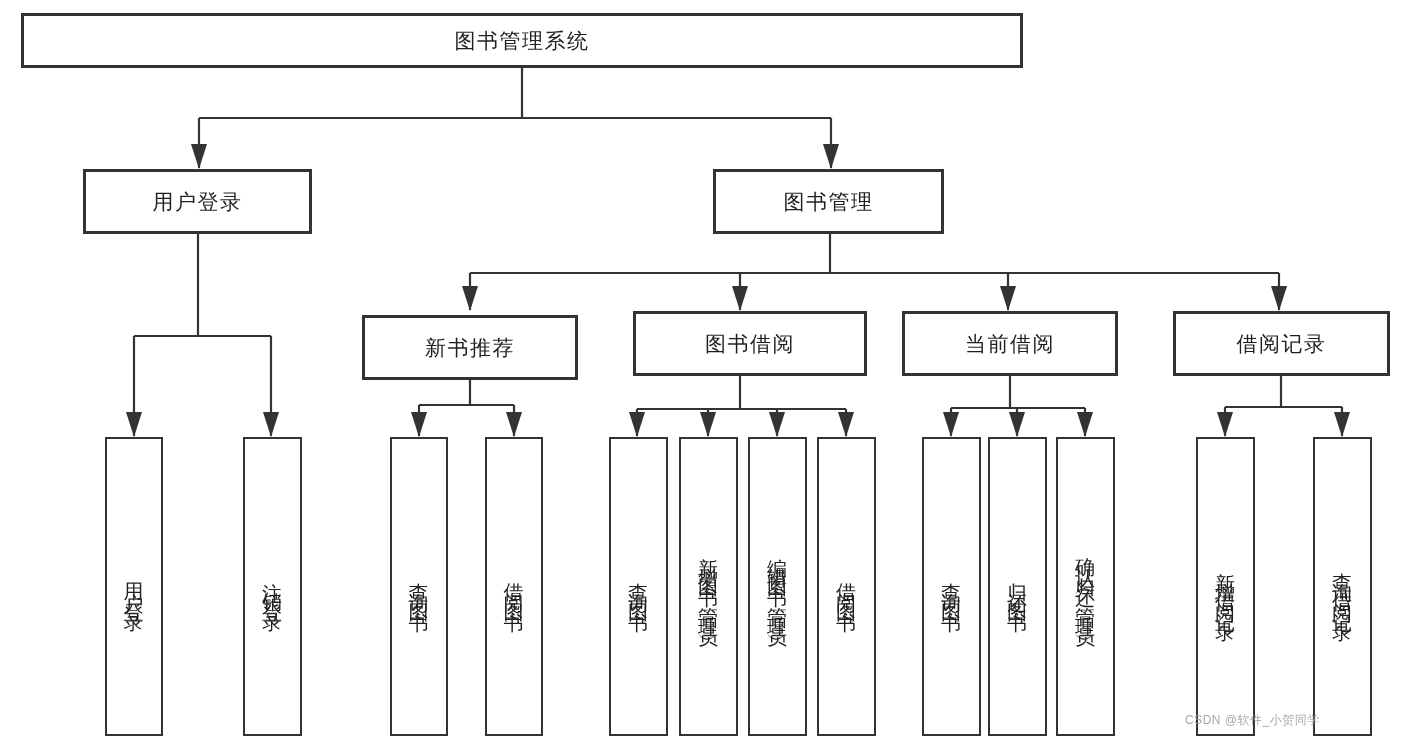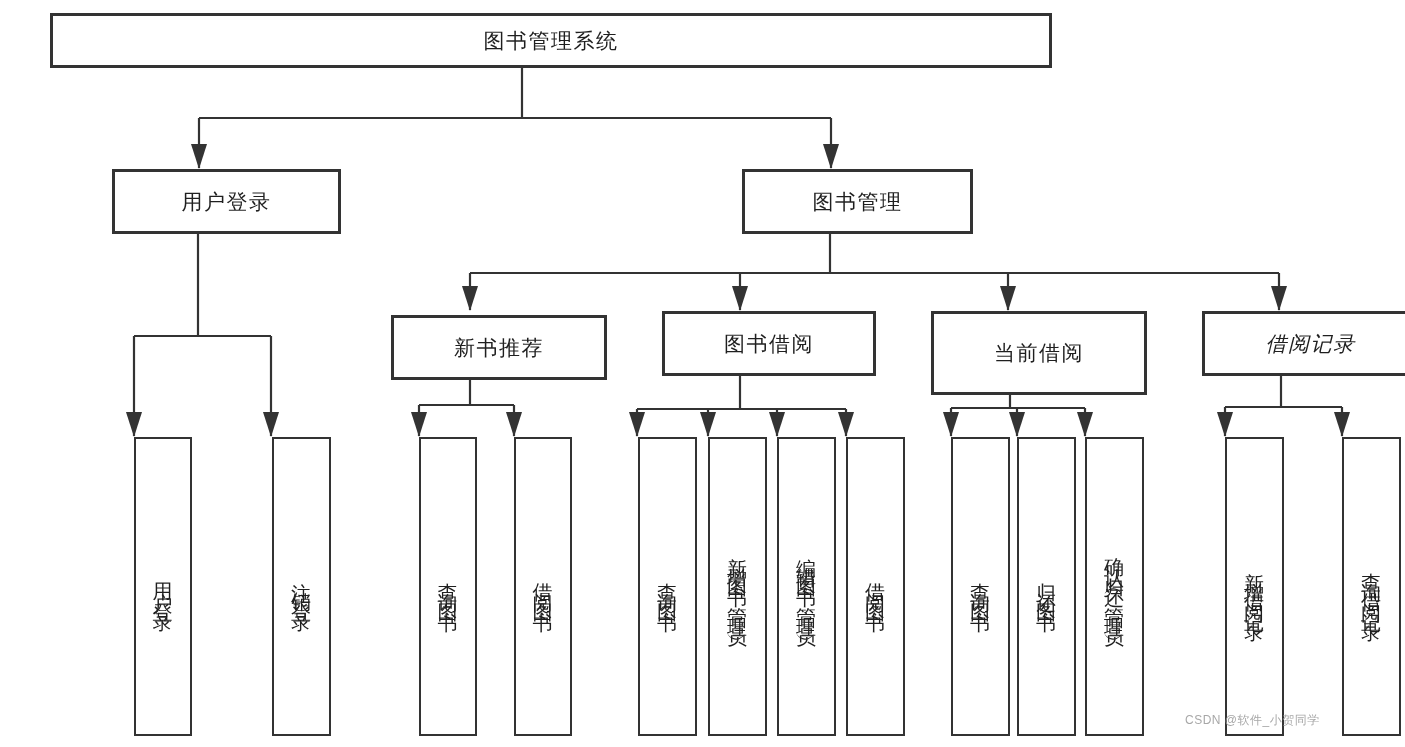--- a/index.html
+++ b/index.html
@@ -20,21 +20,20 @@
   #connector-svg{position:absolute;left:0;top:0;}
   .node{
     position:absolute;
     box-sizing:border-box;
     background:var(--bg);
     border:3px solid var(--border);
     display:flex;
     align-items:center;
     justify-content:center;
     color:var(--text);
-    margin-left:29px;
   }
   .node.horiz .label{
     font-size:21px;
     letter-spacing:1.5px;
     white-space:nowrap;
   }
   .node.vert{border-width:2.5px;}
   .node.vert .label{
     writing-mode:vertical-rl;
     text-orientation:mixed;
@@ -89,27 +88,27 @@
       </div>
       <div class="node horiz" style="left: 83px; top: 169px; width: 229px; height: 65px;">
         <span class="label">用户登录</span>
       </div>
       <div class="node horiz" style="left: 713px; top: 169px; width: 231px; height: 65px;">
         <span class="label">图书管理</span>
       </div>
       <div class="node horiz" style="left: 362px; top: 315px; width: 216px; height: 65px;">
         <span class="label">新书推荐</span>
       </div>
-      <div class="node horiz" style="left: 633px; top: 311px; width: 214px; height: 65px;">
+      <div class="node horiz" style="left: 633px; top: 311px; width: 234px; height: 65px;">
         <span class="label">图书借阅</span>
       </div>
-      <div class="node horiz" style="left: 902px; top: 311px; width: 216px; height: 84px;">
+      <div class="node horiz" style="left: 902px; top: 311px; width: 216px; height: 65px;">
         <span class="label">当前借阅</span>
       </div>
-      <div class="node horiz" style="left: 1173px; top: 311px; width: 217px; height: 65px; font-style: italic;">
+      <div class="node horiz" style="left: 1173px; top: 311px; width: 217px; height: 65px;">
         <span class="label">借阅记录</span>
       </div>
       <div class="node vert" style="left: 105px; top: 437px; width: 58px; height: 299px;">
         <span class="label">用户登录</span>
       </div>
       <div class="node vert" style="left: 243px; top: 437px; width: 59px; height: 299px;">
         <span class="label">注销登录</span>
       </div>
       <div class="node vert" style="left: 390px; top: 437px; width: 58px; height: 299px;">
         <span class="label">查询图书</span>

